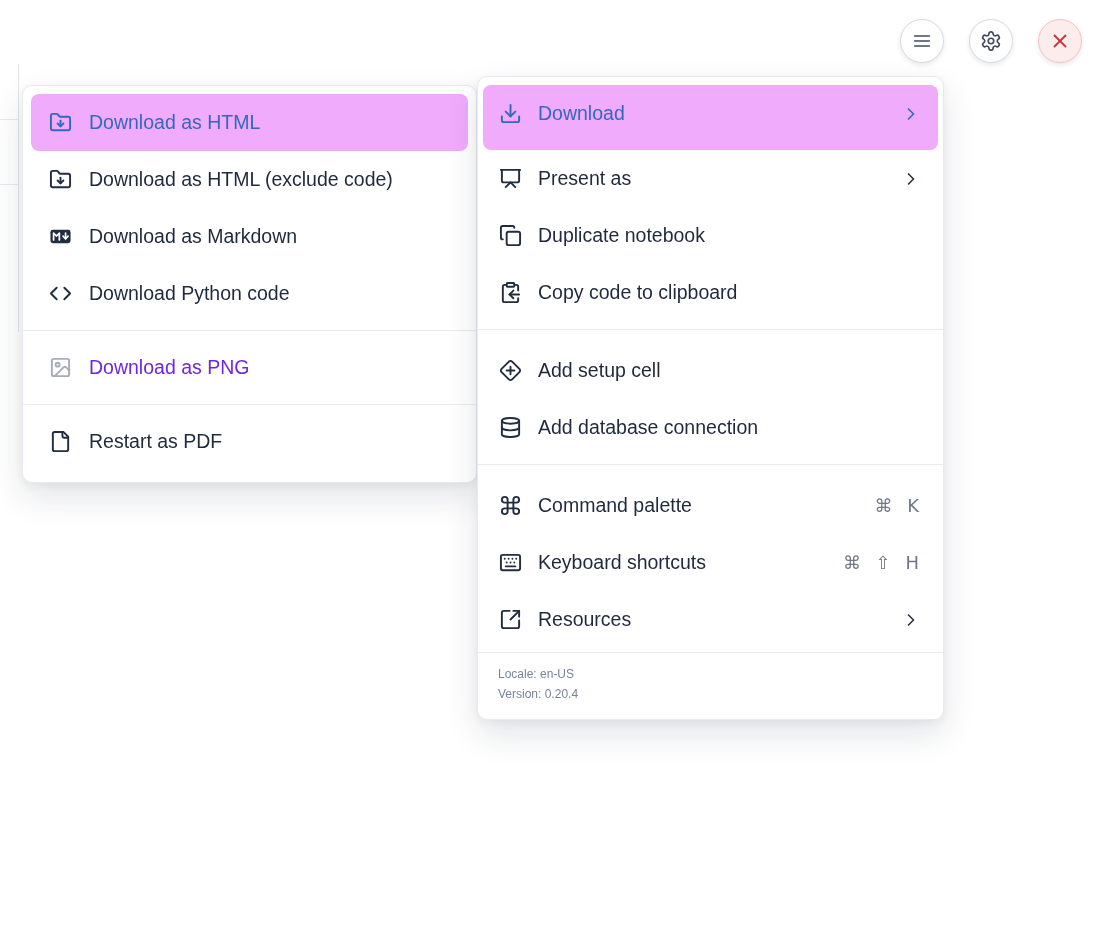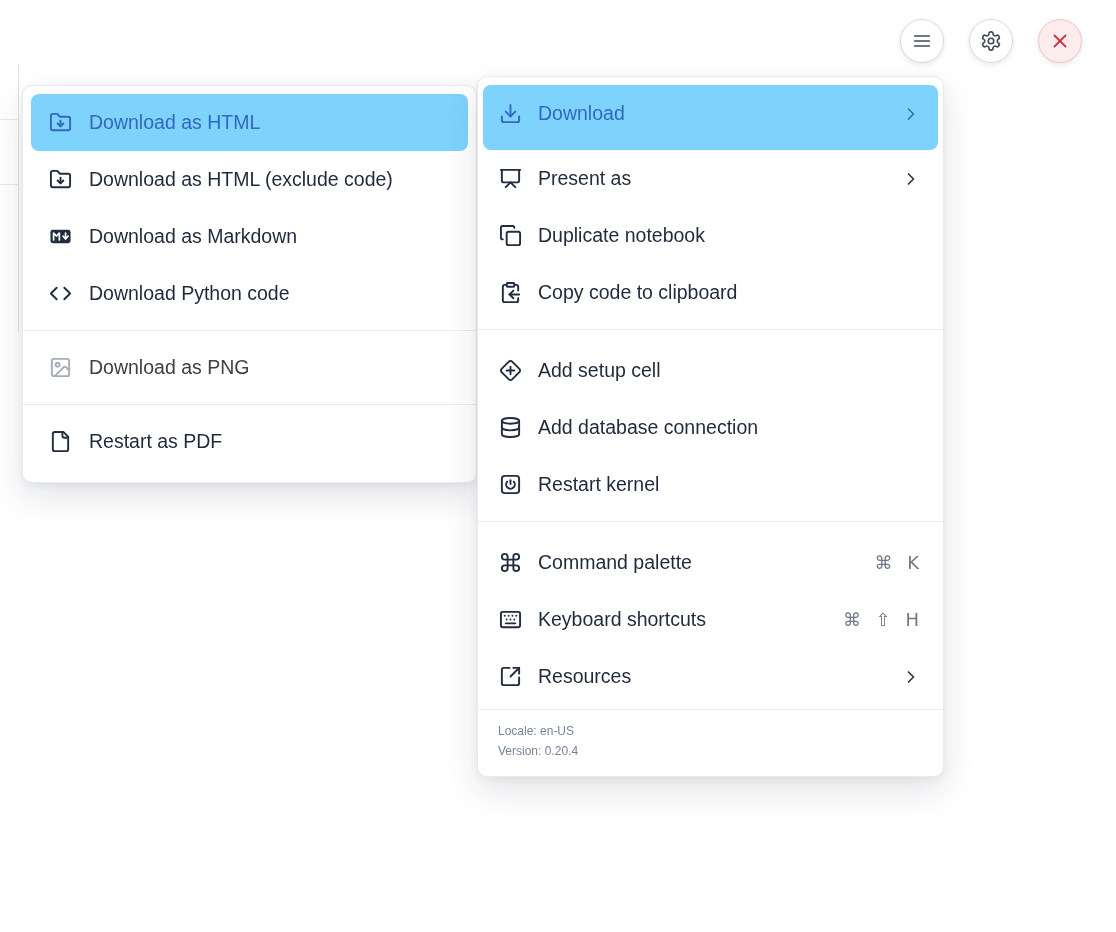--- a/index.html
+++ b/index.html
@@ -37,26 +37,26 @@
   .row{
     display:flex;align-items:center;height:57px;
     padding:0 22px 0 25px;gap:17px;
     font-size:19.5px;color:#1f2a3c;cursor:pointer;white-space:nowrap;
   }
   .mainmenu .row{padding:0 22px 0 20px;gap:16px;}
   .row .icn{flex:none;display:flex;align-items:center;justify-content:center;width:24px;height:24px;color:#222d40;}
   .row .lbl{flex:none;}
   .row .trail{margin-left:auto;display:flex;align-items:center;color:#2a3344;}
   .row.active{
-    background:#7dd3fc;border-radius:8px;color:#3468c0;
+    background:#f0abfc;border-radius:8px;color:#3468c0;
   }
   .submenu .row.active{margin:0 8px;padding:0 14px 0 17px;}
   .mainmenu .row.active{margin:0 5px;padding:0 17px 8px 15px;}
   .row.active .icn,.row.active .trail{color:#3468c0;}
-  .row.disabled{color:#404040;cursor:default;}
+  .row.disabled{color:#6d28d9;cursor:default;}
   .row.disabled .icn{color:#a6adb9;}
 
   .divider{height:1px;background:#e8ebef;}
   .submenu .divider{margin:8px 0;}
   .mainmenu .divider{margin:8px 0 12px;}
   .mainmenu .divider.last{margin:4px 0 0;}
 
   .shortcut{
     margin-left:auto;color:#6e7887;font-size:18px;
     font-family:"DejaVu Sans", sans-serif;
@@ -252,30 +252,20 @@
       <svg width="23" height="23" viewBox="0 0 24 24" fill="none" stroke="currentColor" stroke-width="2" stroke-linecap="round" stroke-linejoin="round">
           <ellipse cx="12" cy="5" rx="9" ry="3"></ellipse>
           <path d="M3 5v14a9 3 0 0 0 18 0V5"></path>
           <path d="M3 12a9 3 0 0 0 18 0"></path>
         </svg>
     </span>
     <span class="lbl">Add database connection</span>
   </div>
 
 
-  <div class="row">
-    <span class="icn">
-      <svg width="23" height="23" viewBox="0 0 24 24" fill="none" stroke="currentColor" stroke-width="2" stroke-linecap="round" stroke-linejoin="round">
-          <rect x="3" y="3" width="18" height="18" rx="3"></rect>
-          <path d="M12 7.5v4"></path>
-          <path d="M8.56 9a4.5 4.5 0 1 0 6.88 0"></path>
-        </svg>
-    </span>
-    <span class="lbl">Restart kernel</span>
-  </div>
 
   <div class="divider"></div>
 
   <div class="row">
     <span class="icn">
       <svg width="23" height="23" viewBox="0 0 24 24" fill="none" stroke="currentColor" stroke-width="2" stroke-linecap="round" stroke-linejoin="round">
           <path d="M15 6v12a3 3 0 1 0 3-3H6a3 3 0 1 0 3 3V6a3 3 0 1 0-3 3h12a3 3 0 1 0-3-3"></path>
         </svg>
     </span>
     <span class="lbl">Command palette</span>

